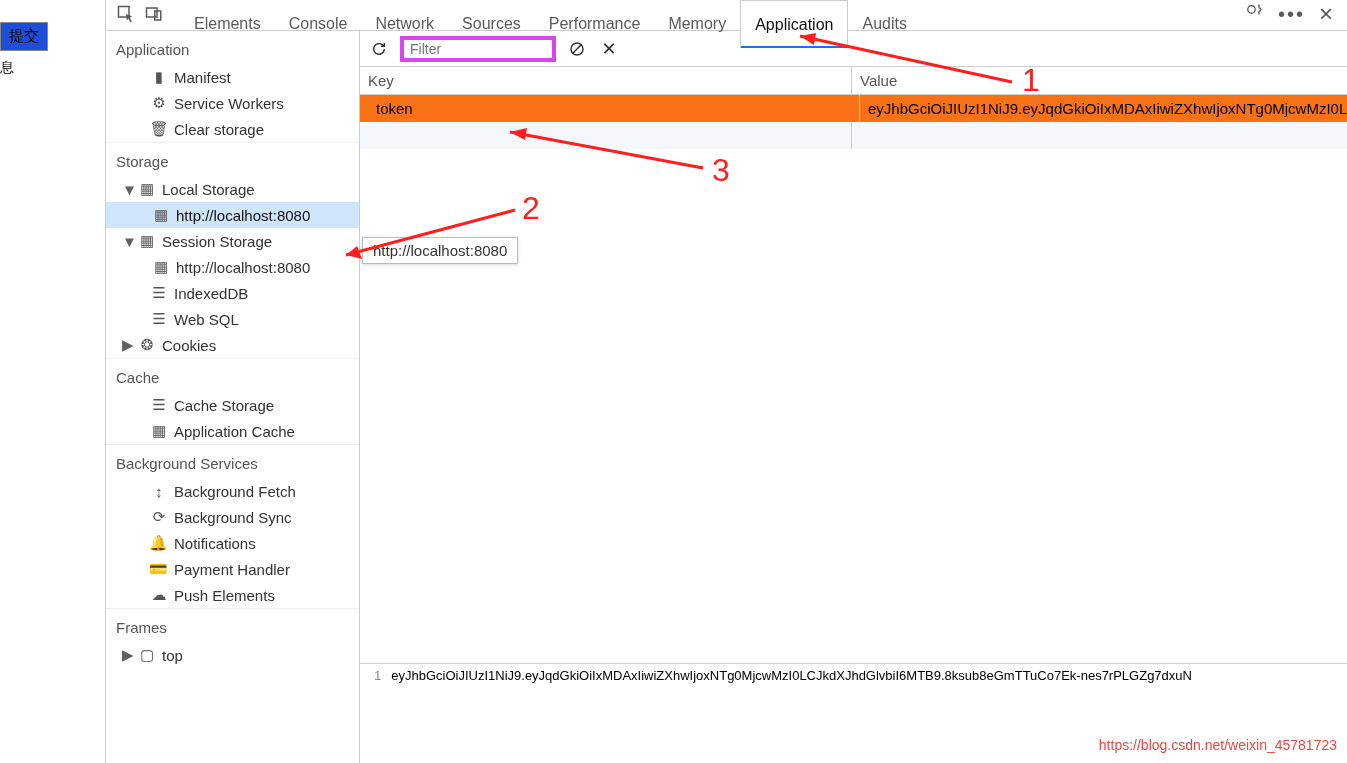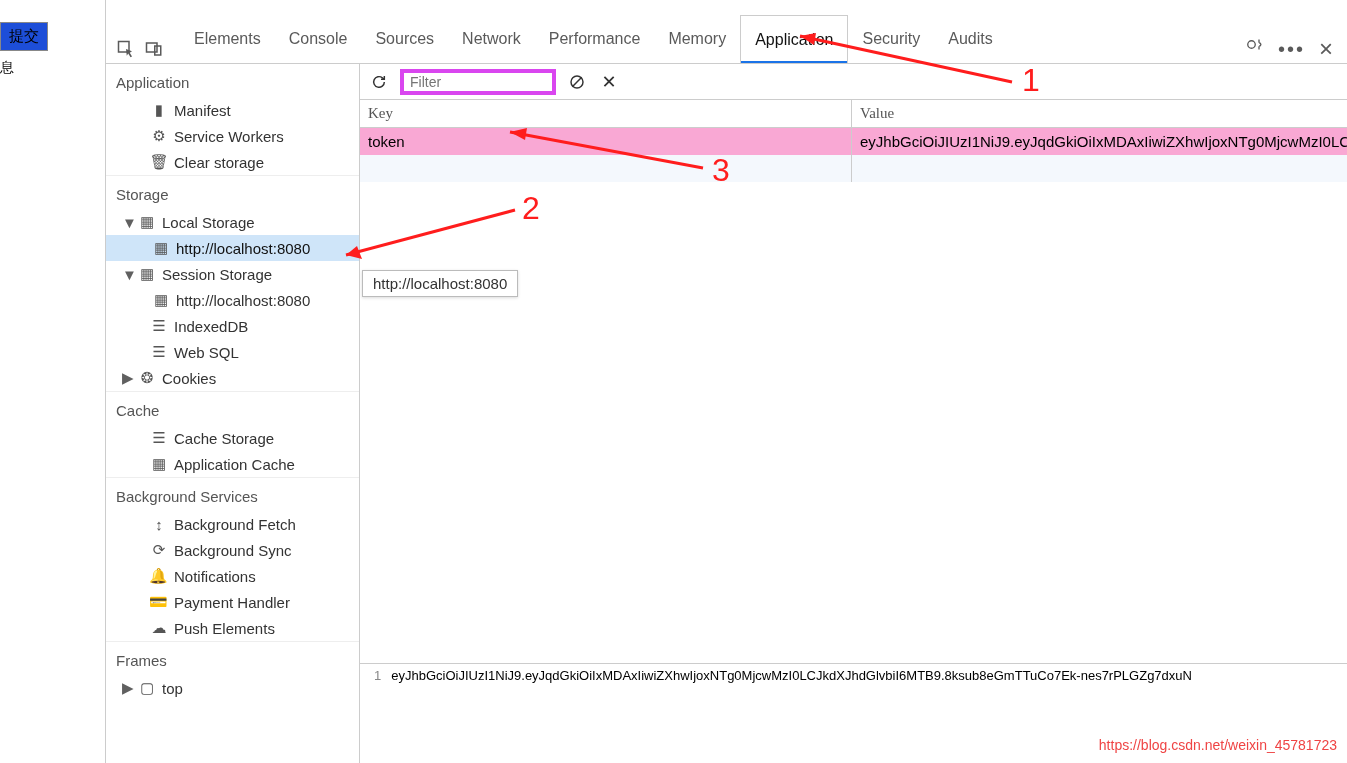--- a/index.html
+++ b/index.html
@@ -5,21 +5,21 @@
 * { box-sizing: border-box; margin: 0; padding: 0; font-family: "Segoe UI", Arial, sans-serif; }
 html,body { width: 1347px; height: 763px; background: #fff; overflow: hidden; position: relative; }
 
 .left-snippet { position: absolute; left: 0; top: 22px; width: 50px; }
 .left-snippet button { border: 1px solid #888; padding: 4px 8px; font-size: 15px; background: #1d4ed8; cursor: pointer; }
 .left-snippet .msg { margin-top: 8px; font-size: 14px; }
 
 .devtools { position: absolute; left: 105px; right: 0; top: 0; bottom: 0; border-left: 1px solid #ccc; background: #fff; display: flex; flex-direction: column; }
 
 
-.tabstrip { height: 64px; border-bottom: 1px solid #ccc; display: flex; align-items: flex-end; padding: 0 6px; }
+.tabstrip { height: 31px; border-bottom: 1px solid #ccc; display: flex; align-items: flex-start; padding: 0 6px; }
 .tabstrip .tool-icon { width: 28px; height: 28px; display: flex; align-items: center; justify-content: center; cursor: pointer; color: #5a5a5a; }
 .tabstrip .tool-icon svg { width: 18px; height: 18px; }
 .tabstrip .tabs { display: flex; margin-left: 12px; gap: 0; }
 .tabstrip .tab { padding: 0 14px; height: 48px; display: flex; align-items: center; font-size: 16px; color: #5a5a5a; cursor: pointer; position: relative; }
 .tabstrip .tab.active { color: #111; border-top: 1px solid #ccc; border-left: 1px solid #ccc; border-right: 1px solid #ccc; background: #fff; }
 .tabstrip .tab.active::after { content:""; position:absolute; left:0; right:0; bottom:0; height:2px; background:#1a73e8; }
 .tabstrip .right-icons { margin-left: auto; display: flex; align-items: center; gap: 14px; color: #5a5a5a; padding-right: 8px; }
 .tabstrip .right-icons span { cursor: pointer; font-size: 20px; }
 
 .body { flex: 1; display: flex; min-height: 0; }
@@ -39,26 +39,26 @@
 .sidebar .item .lbl { white-space: nowrap; }
 
 
 .content { flex: 1; display: flex; flex-direction: column; min-width: 0; }
 .toolbar2 { height: 36px; border-bottom: 1px solid #ccc; display: flex; align-items: center; padding: 0 8px; gap: 10px; }
 .toolbar2 .btn { width: 22px; height: 22px; display: flex; align-items: center; justify-content: center; cursor: pointer; color: #333; }
 .toolbar2 input.filter { border: 4px solid #d946ef; height: 26px; width: 156px; padding: 0 6px; font-size: 14px; }
 
 .grid { flex: 1; display: flex; flex-direction: column; min-height: 0; }
 .grid .gridhead { display: flex; height: 28px; border-bottom: 1px solid #ccc; font-size: 15px; color: #555; }
-.grid .gridhead .col { display: flex; align-items: center; padding: 0 8px; font-family: Liberation Serif, serif; }
+.grid .gridhead .col { display: flex; align-items: center; padding: 0 8px; }
 .grid .keycol { width: 492px; border-right: 1px solid #ccc; }
 .grid .valcol { flex: 1; }
 .grid .gridbody { flex: 1; overflow: hidden; position: relative; }
 .grid .row { display: flex; height: 27px; font-size: 15px; }
-.grid .row.sel { background: #f9a8d4; }
+.grid .row.sel { background: #f97316; padding-left: 8px; }
 .grid .row .col { display: flex; align-items: center; padding: 0 8px; overflow: hidden; white-space: nowrap; text-overflow: ellipsis; }
 .grid .row.alt { background: #f4f8fd; }
 
 .tooltip { position: absolute; left: 2px; top: 142px; background: #fff; border: 1px solid #bbb; padding: 4px 10px; font-size: 15px; color: #333; box-shadow: 0 1px 3px rgba(0,0,0,.15); }
 
 .valuepane { height: 100px; border-top: 1px solid #ccc; display: flex; font-family: Consolas, monospace; font-size: 13px; }
 .valuepane .lineno { color: #888; padding: 4px 6px 0 14px; text-align: right; }
 .valuepane .valtext { padding: 4px 4px 0 4px; white-space: nowrap; overflow: hidden; }
 
 .watermark { position: absolute; right: 10px; bottom: 10px; color: #ef4444; font-size: 14px; text-align: center; }
@@ -88,26 +88,25 @@
     </div>
     <div class="tool-icon">
       <svg viewBox="0 0 24 24" fill="none" stroke="currentColor" stroke-width="2">
           <rect x="2" y="4" width="14" height="12"></rect>
           <rect x="13" y="8" width="8" height="12"></rect>
         </svg>
     </div>
     <div class="tabs">
       <div class="tab">Elements</div>
       <div class="tab">Console</div>
+      <div class="tab">Network</div>
       <div class="tab">Sources</div>
-      <div class="tab">Network</div>
       <div class="tab">Performance</div>
       <div class="tab">Memory</div>
       <div class="tab active">Application</div>
-      <div class="tab">Security</div>
       <div class="tab">Audits</div>
     </div>
     <div class="right-icons">
       <span>
         <svg width="20" height="20" viewBox="0 0 24 24" fill="none" stroke="currentColor" stroke-width="1.6">
             <circle cx="9" cy="9" r="4.5"></circle>
             <path d="M18 7c3 0 3 4 0 4M18 7V3M18 11v4"></path>
           </svg>
       </span>
       <span style="letter-spacing:2px;">•••</span>

